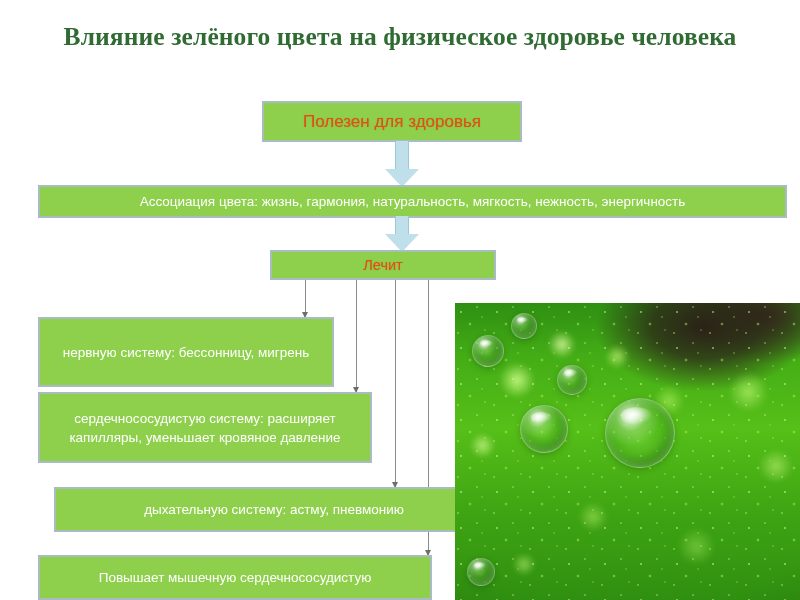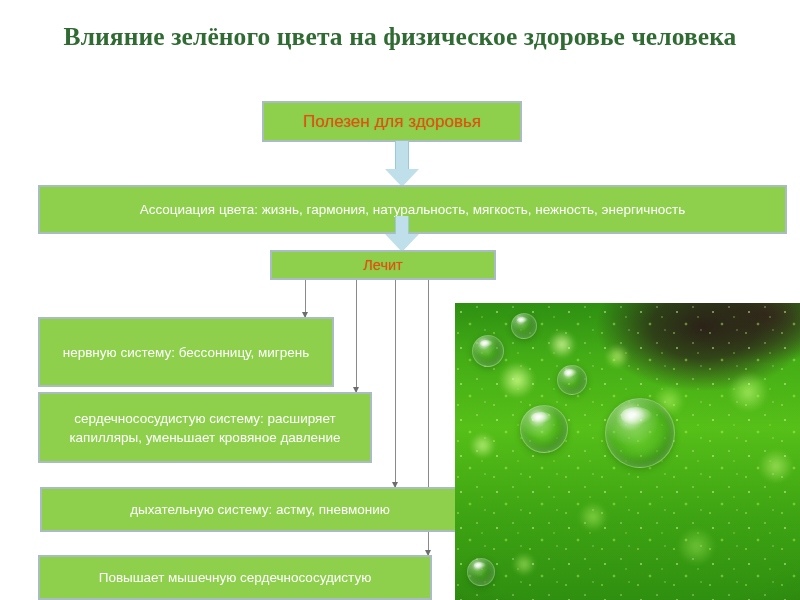--- a/index.html
+++ b/index.html
@@ -61,26 +61,26 @@
   
   .fbox.orange {
     color: #e2510f;
     font-size: 17px;
     text-shadow: 0 0 1px rgba(190,60,0,0.45);
   }
   .fbox.orange.small { font-size: 14.5px; justify-content: center; }
 
   
   #box-useful     { left: 262px; top: 101px; width: 260px; height: 41px; }
-  #box-assoc      { left:  38px; top: 185px; width: 749px; height: 49px; }
+  #box-assoc      { left:  38px; top: 185px; width: 749px; height: 33px; }
   #box-treats     { left: 270px; top: 250px; width: 226px; height: 30px; }
 
   #box-nervous    { left:  38px; top: 317px; width: 296px; height: 70px; }
   #box-cardio     { left:  38px; top: 392px; width: 334px; height: 71px; align-items: center; }
-  #box-respir     { left:  40px; top: 487px; width: 440px; height: 45px; }
+  #box-respir     { left:  54px; top: 487px; width: 440px; height: 45px; }
   #box-muscle     { left:  38px; top: 555px; width: 394px; height: 45px; }
 
   
   .block-arrow {
     position: absolute;
     width: 34px;
   }
   .block-arrow .shaft {
     position: absolute;
     left: 10px;

